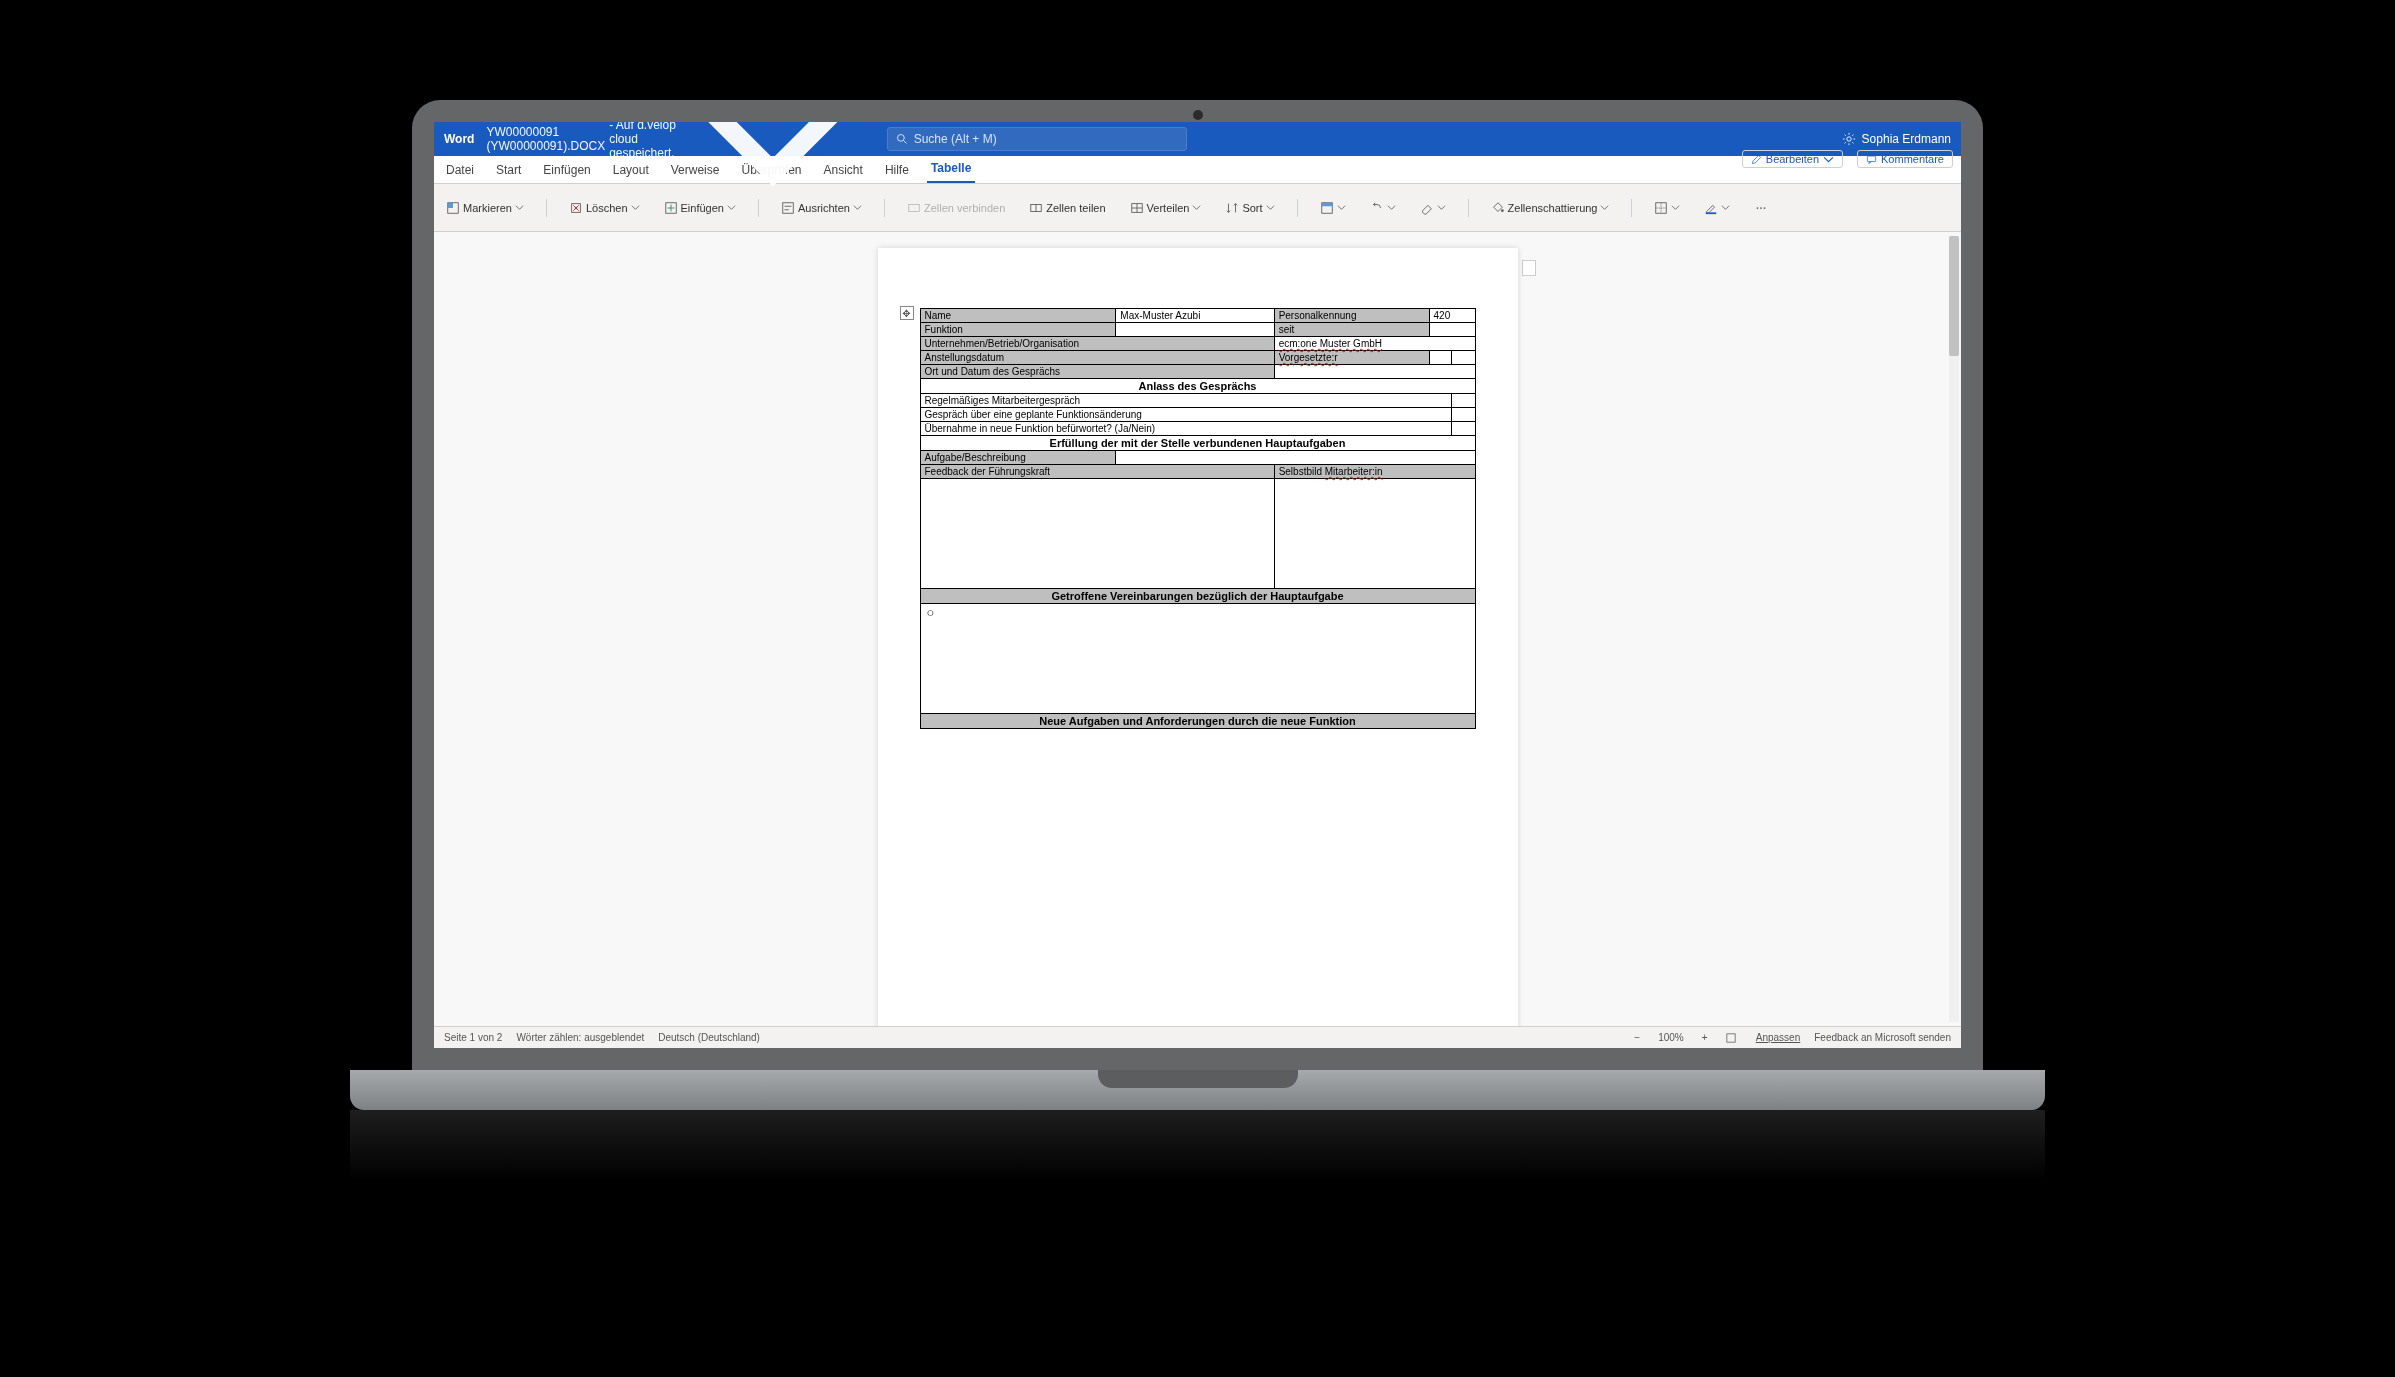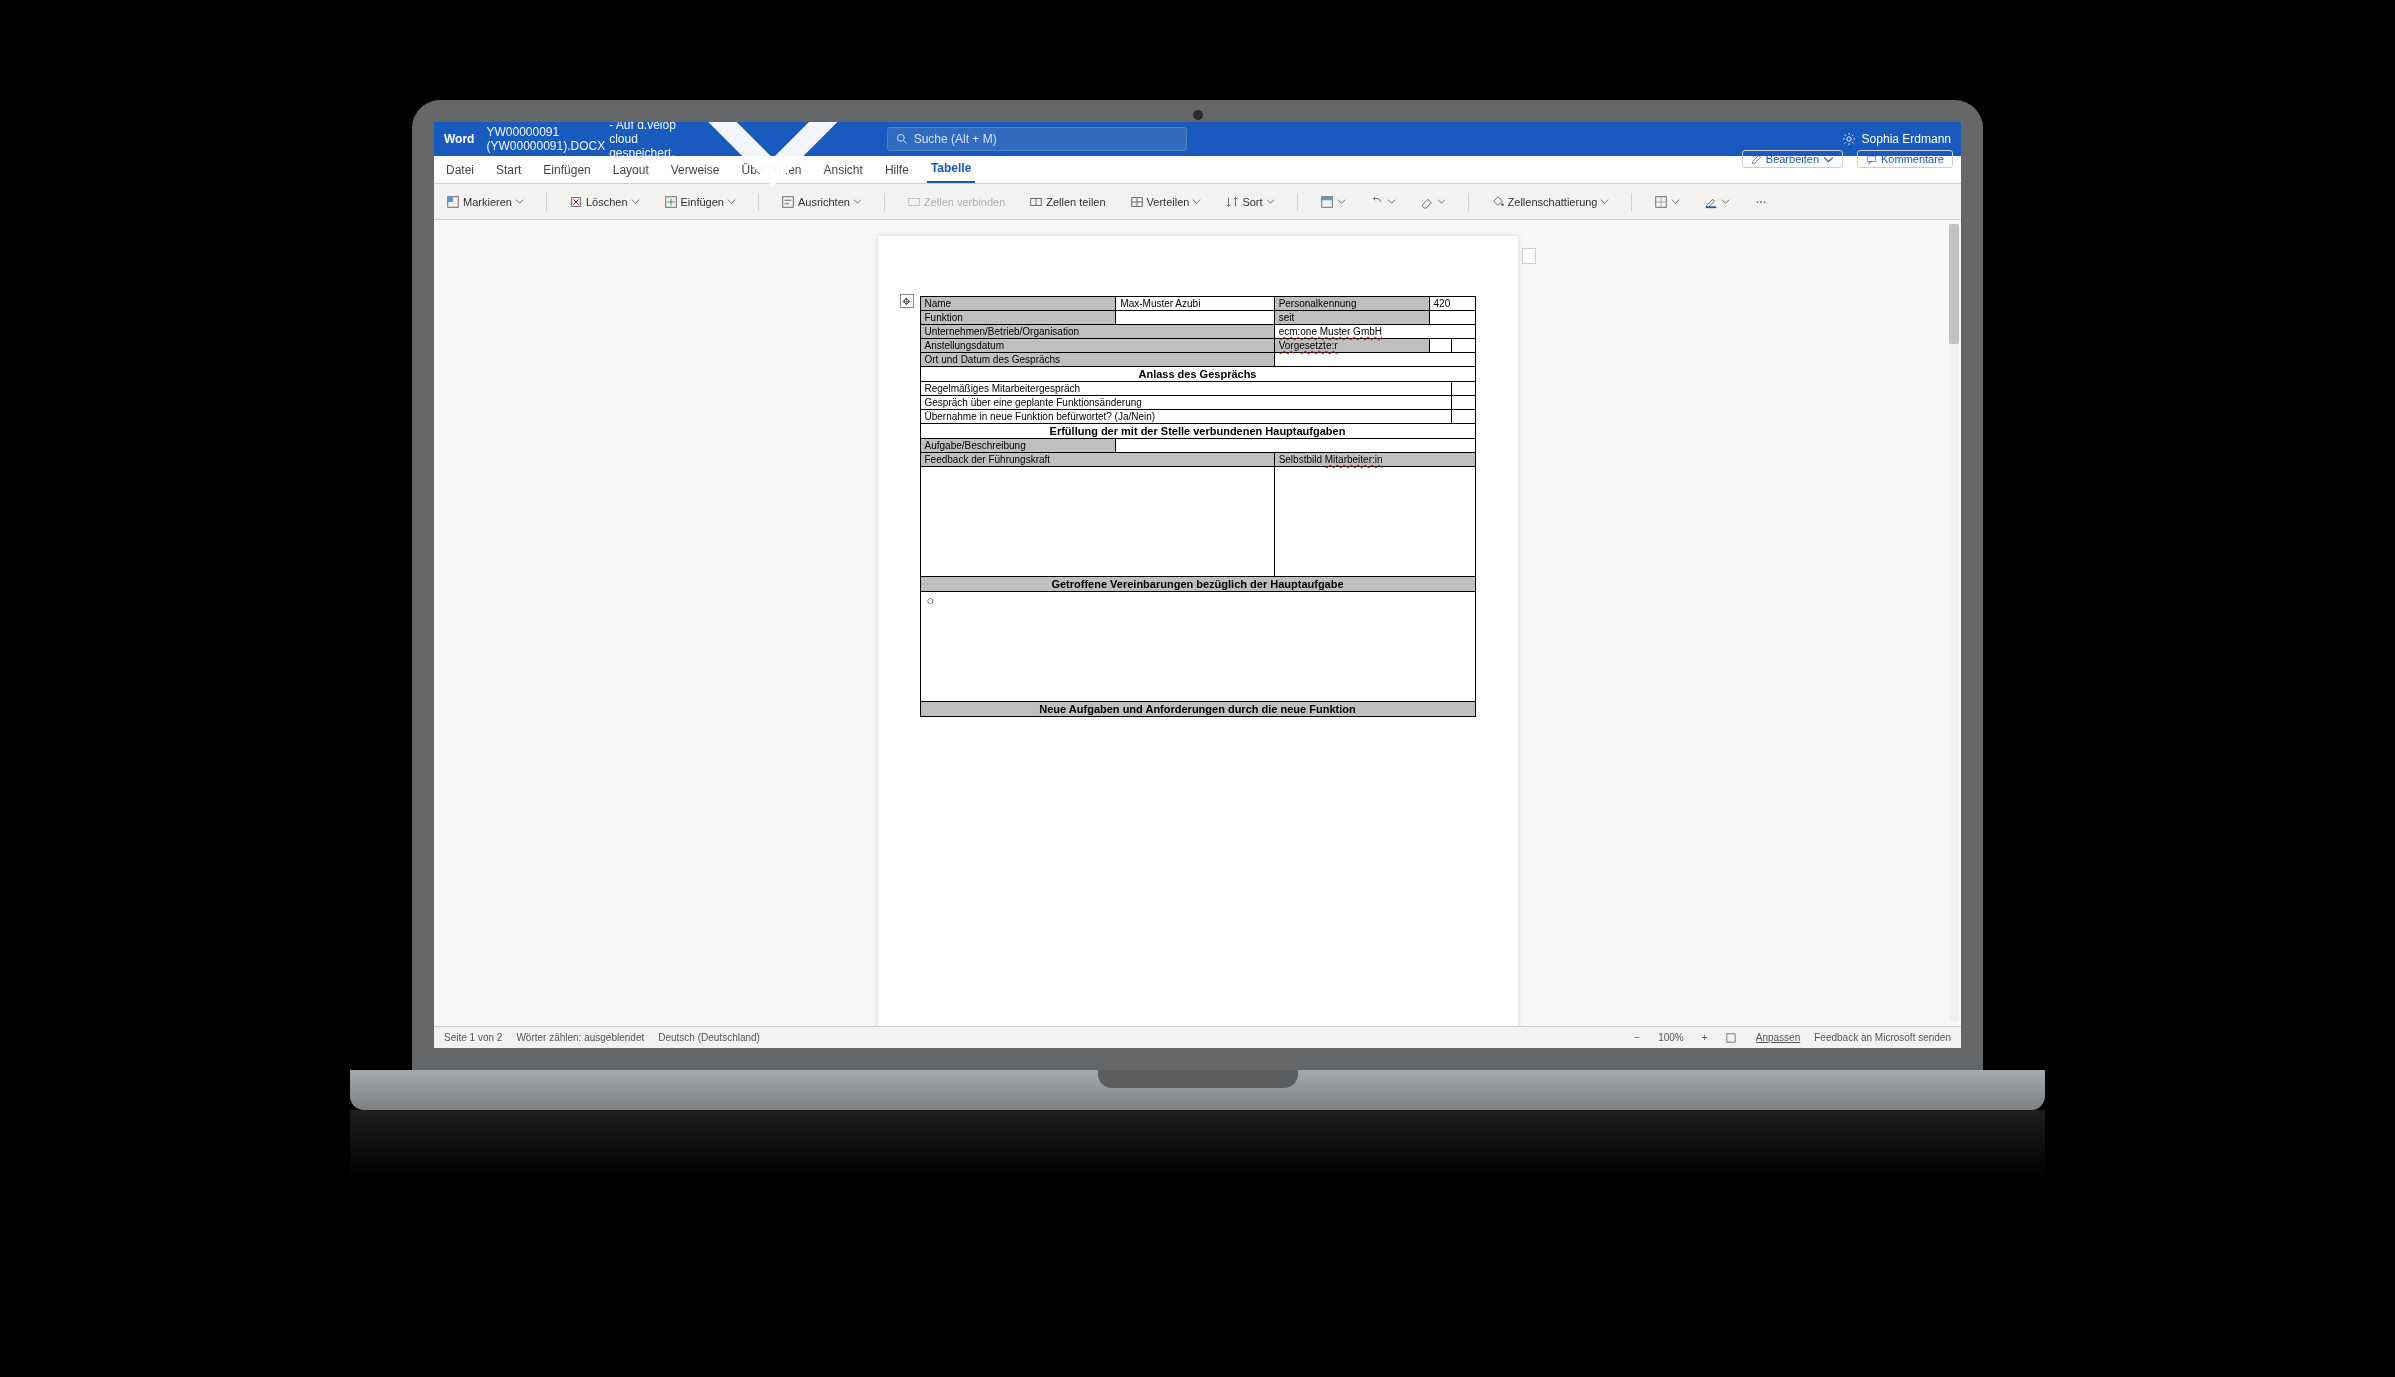--- a/index.html
+++ b/index.html
@@ -26,21 +26,21 @@
 
 
 .tabs { background: #fff; border-bottom: 1px solid #d0d0d0; height: 28px; display: flex; align-items: flex-end; padding: 0 8px; gap: 14px; font-size: 12px; color: #444; }
 .tabs .tab { padding: 6px 4px; cursor: pointer; }
 .tabs .tab.active { color: #185abd; border-bottom: 2px solid #185abd; font-weight: 600; }
 .tabs .spacer { flex: 1; }
 .tabs .chipbtn { border: 1px solid #cfcfcf; border-radius: 3px; padding: 2px 8px; display: flex; align-items: center; gap: 4px; color: #185abd; margin-bottom: 15px; font-size: 11px; }
 .tabs .chipbtn svg { width: 11px; height: 11px; }
 
 
-.ribbon { background: #f3f2f1; border-bottom: 1px solid #d0d0d0; height: 36px; display: flex; align-items: center; padding: 0 8px; gap: 16px; font-size: 11px; color: #323130; }
+.ribbon { background: #f3f2f1; border-bottom: 1px solid #d0d0d0; height: 48px; display: flex; align-items: center; padding: 0 8px; gap: 16px; font-size: 11px; color: #323130; }
 .rb { display: flex; align-items: center; gap: 3px; padding: 2px 4px; }
 .rb svg { width: 14px; height: 14px; }
 .rb .chev { width: 9px; height: 9px; }
 .rb.disabled { color: #b0b0b0; }
 .sep { width: 1px; height: 18px; background: #d0d0d0; margin: 0 2px; }
 
 
 .canvas { flex: 1; background: #f8f8f8; overflow: auto; position: relative; display: flex; justify-content: center; padding-top: 16px; }
 .scrollbar-track { position: absolute; right: 2px; top: 4px; width: 10px; bottom: 4px; background: #f0f0f0; }
 .scrollbar-thumb { position: absolute; right: 2px; top: 4px; width: 10px; height: 120px; background: #c1c1c1; border-radius: 2px; }

